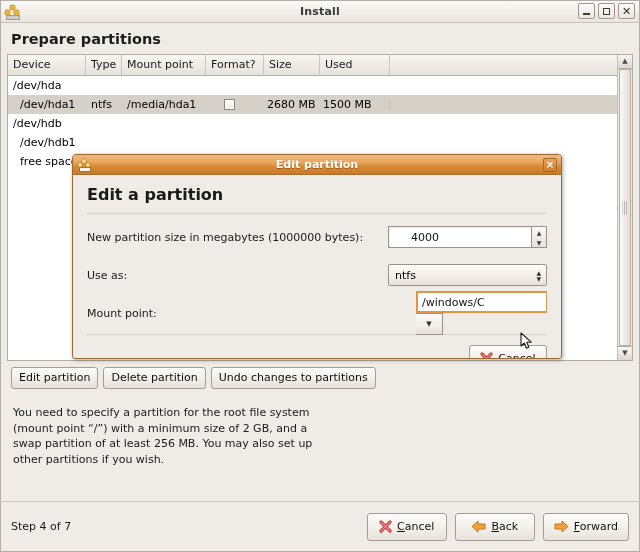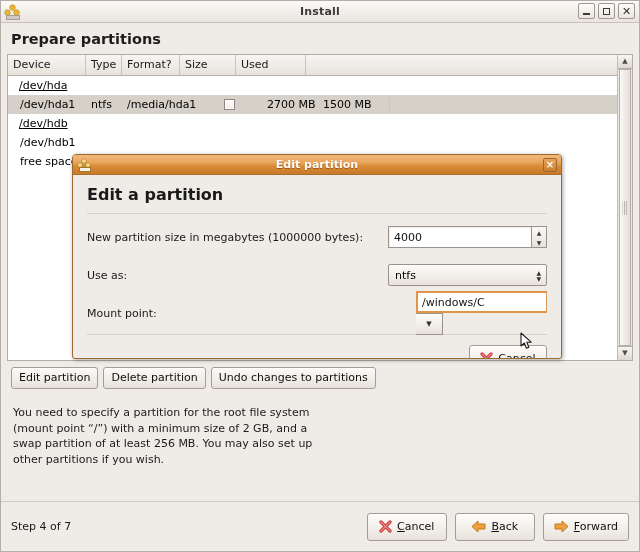--- a/index.html
+++ b/index.html
@@ -144,21 +144,21 @@
     font-size: 11px;
     background: #ffffff;
   }
   .prow.selected { background: #d6d1c8; }
   .prow .cell {
     box-sizing: border-box;
     white-space: nowrap;
     overflow: hidden;
     padding-left: 5px;
   }
-  .prow.disk .cell.c-device { padding-left: 11px; text-decoration: underline; }
+  .prow.disk .cell.c-device { padding-left: 5px; }
   .prow.part .cell.c-device { padding-left: 12px; }
   .prow .cell.c-size, .prow .cell.c-used { padding-left: 3px; }
 
   .fmt-check {
     width: 11px; height: 11px;
     border: 1px solid #8d8780;
     background: linear-gradient(to bottom, #ffffff, #efebe4);
     box-sizing: border-box;
     margin-left: 13px;
     box-shadow: inset 0 0 0 1px #ffffff;
@@ -352,21 +352,21 @@
 
   .txt-entry {
     width: 143px;
     height: 22px;
     background: #ffffff;
     border: 1px solid #9a938b;
     border-right: none;
     box-sizing: border-box;
     display: flex;
     align-items: center;
-    padding-left: 5px;
+    padding-left: 22px;
     font-size: 11px;
     color: #111;
     box-shadow: inset 1px 1px 1px rgba(0,0,0,0.07);
   }
   .spin-btns {
     width: 16px;
     height: 22px;
     border: 1px solid #9a938b;
     background: linear-gradient(to bottom, #fbf9f6, #e6e1da);
     box-sizing: border-box;
@@ -490,20 +490,21 @@
     </div>
   </div>
 
   <div id="page-heading">Prepare partitions</div>
 
   <div id="table-wrap">
     <div id="table-main">
       <div id="col-header">
         <div class="ch c-device">Device</div>
         <div class="ch c-type">Type</div>
+        <div class="ch c-mount">Mount point</div>
         <div class="ch c-format">Format?</div>
         <div class="ch c-size">Size</div>
         <div class="ch c-used">Used</div>
         <div class="ch c-rest"></div>
       </div>
 
       <div class="prow disk">
         <div class="cell c-device">/dev/hda</div>
         <div class="cell c-type"></div>
         <div class="cell c-mount"></div>
@@ -512,21 +513,21 @@
         <div class="cell c-used"></div>
       </div>
 
       <div class="prow part selected">
         <div class="cell c-device">/dev/hda1</div>
         <div class="cell c-type">ntfs</div>
         <div class="cell c-mount">/media/hda1</div>
         <div class="cell c-format">
           <div class="fmt-check"></div>
         </div>
-        <div class="cell c-size">2700 MB</div>
+        <div class="cell c-size">2680 MB</div>
         <div class="cell c-used">1500 MB</div>
       </div>
 
       <div class="prow disk">
         <div class="cell c-device">/dev/hdb</div>
         <div class="cell c-type"></div>
         <div class="cell c-mount"></div>
         <div class="cell c-format"></div>
         <div class="cell c-size"></div>
         <div class="cell c-used"></div>

